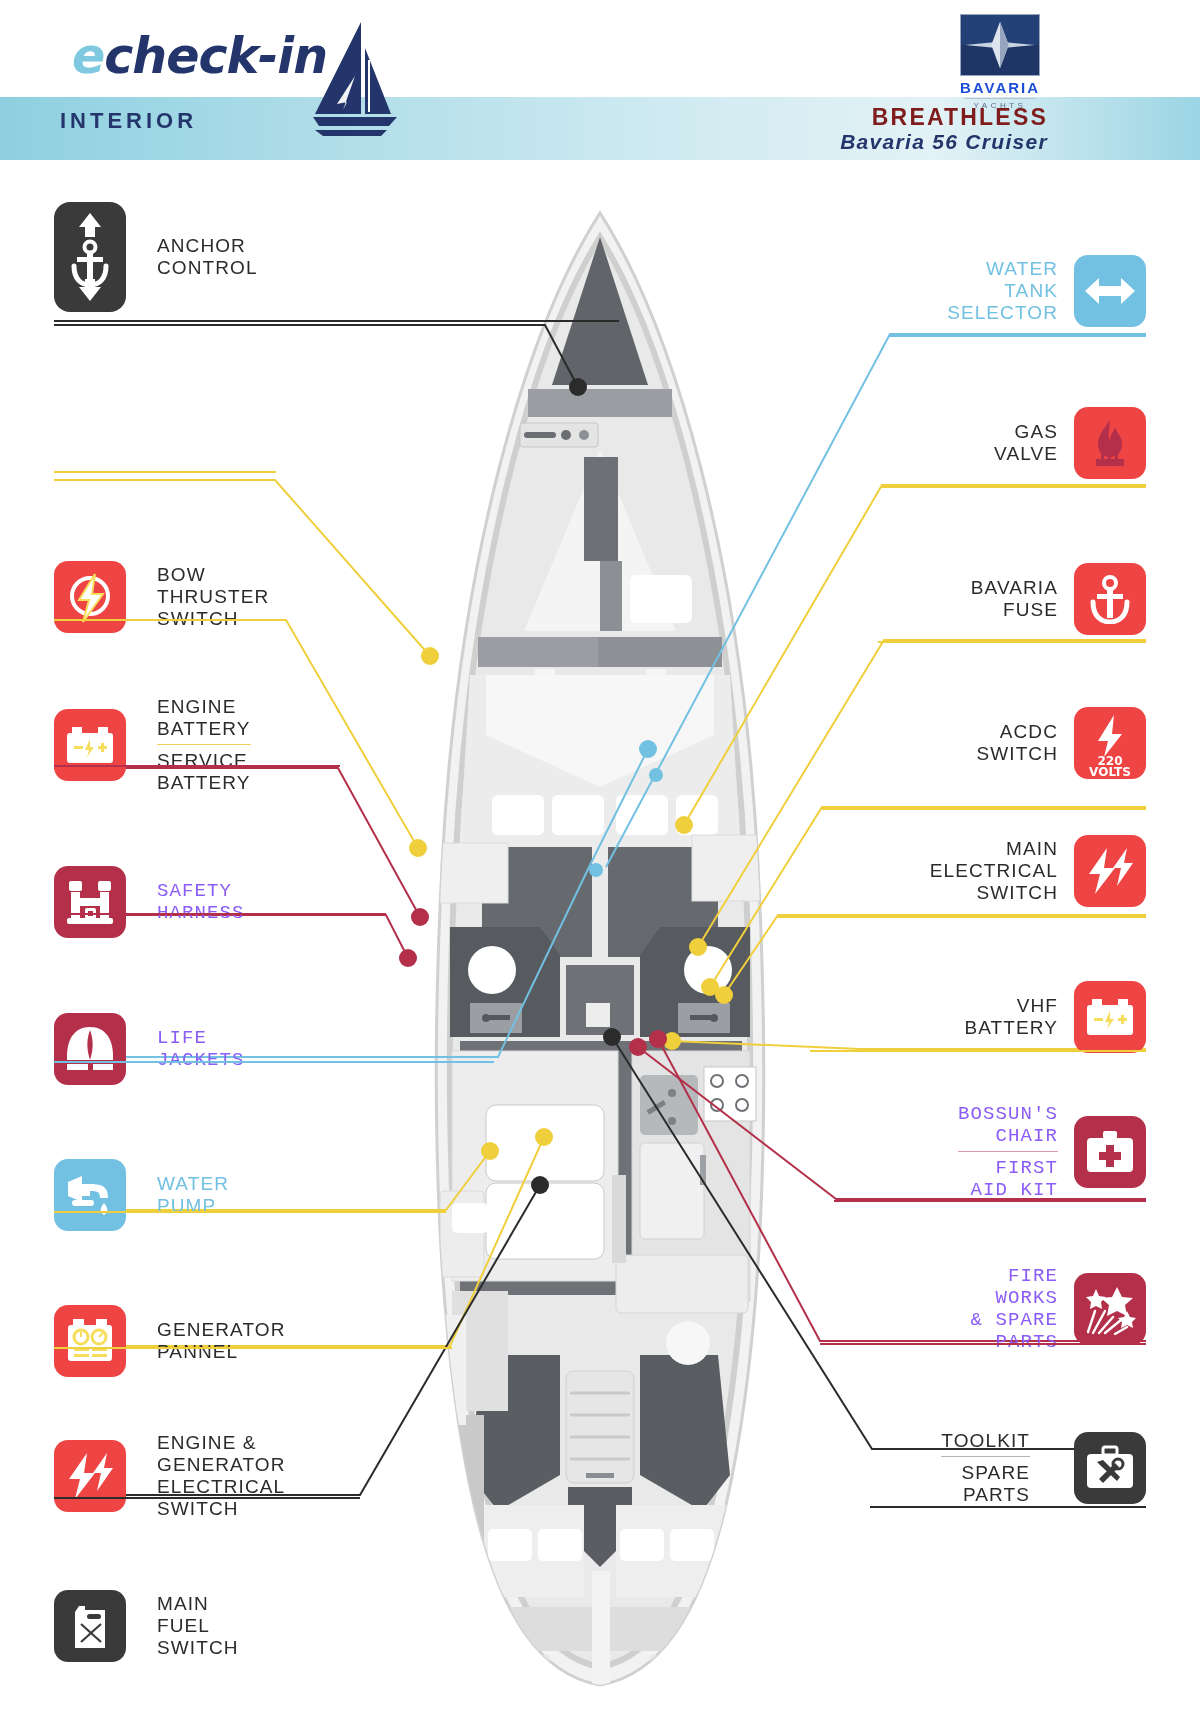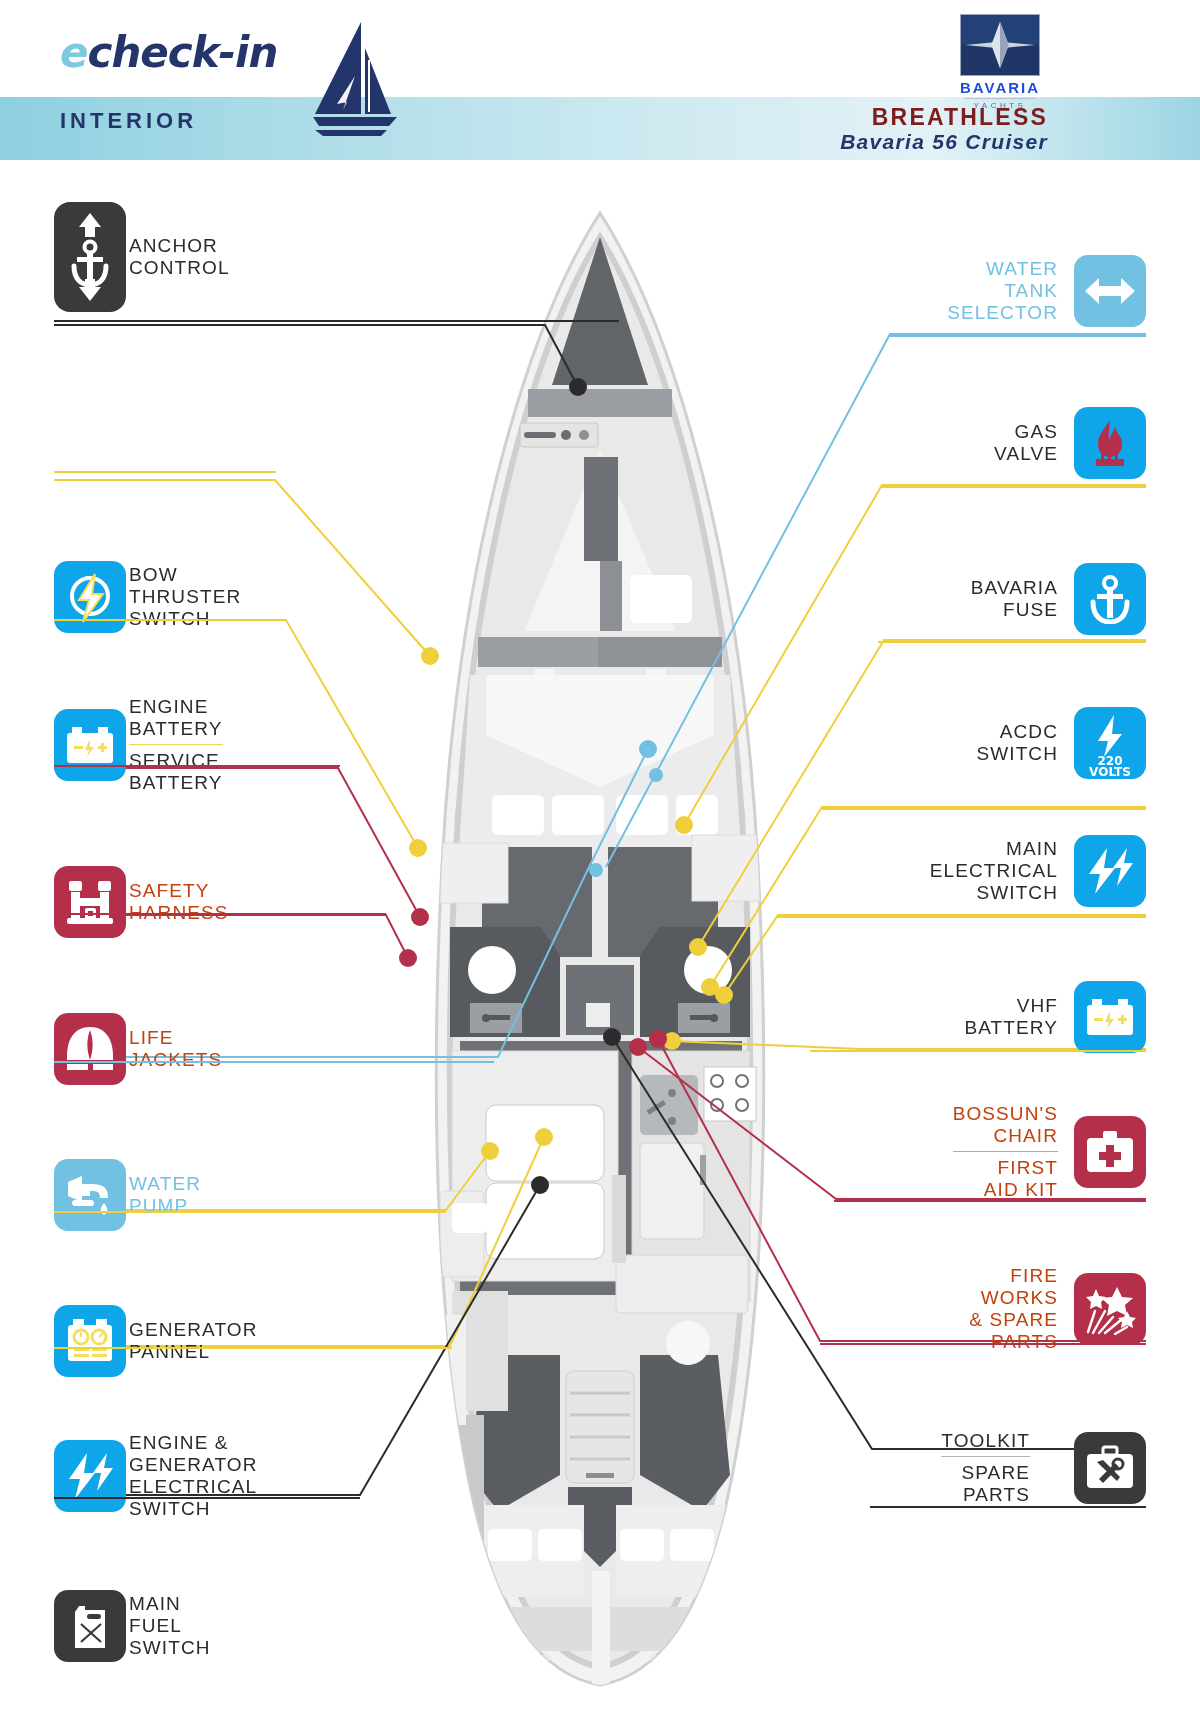--- a/index.html
+++ b/index.html
@@ -12,22 +12,22 @@
   }
 
   
   #header{ position:absolute; left:0; top:0; width:1200px; height:175px; }
   #header-white{ position:absolute; left:0; top:0; width:1200px; height:97px; background:#ffffff; }
   #header-band{
     position:absolute; left:0; top:97px; width:1200px; height:63px;
     background:linear-gradient(to right,#8ed0e0 0%,#a9dbe7 22%,#cfeaf1 55%,#e3f2f6 78%,#9bd5e4 100%);
   }
   #logo-text{
-    position:absolute; left:60px; top:28px;
-    font-size:42px; font-weight:bold; font-style:italic;
+    position:absolute; left:72px; top:28px;
+    font-size:49px; font-weight:bold; font-style:italic;
     letter-spacing:-1px; color:#23356b;
     font-family:"DejaVu Sans", sans-serif;
   }
   #logo-text .e-accent{ color:#7ec9e0; }
   #interior-label{
     position:absolute; left:60px; top:108px;
     font-size:22px; font-weight:bold; letter-spacing:4px; color:#23356b;
   }
   #sail-icon{ position:absolute; left:285px; top:18px; width:120px; height:120px; }
 
@@ -67,33 +67,33 @@
   .legend.left{ left:54px; }
   .legend.right{ right:54px; flex-direction:row-reverse; }
 
   .ic{
     width:72px; height:72px; border-radius:14px;
     flex:0 0 72px; position:relative;
     display:flex; align-items:center; justify-content:center;
   }
   .ic svg{ display:block; }
   .ic.dark{ background:#3a3a3a; }
-  .ic.yellow{ background:#0ea5e9; }
+  .ic.yellow{ background:#ef4444; }
   .ic.red{ background:#b4304a; }
   .ic.blue{ background:#72c0e2; }
   .ic.tall{ height:110px; border-radius:16px; }
 
   .lbl{
     font-size:19px; line-height:1.16; letter-spacing:1.1px;
     white-space:pre-line; font-weight:400;
   }
-  .legend.left .lbl{ margin-left:3px; text-align:left; }
+  .legend.left .lbl{ margin-left:31px; text-align:left; }
   .legend.right .lbl{ margin-right:16px; text-align:right; }
   .lbl.dark{ color:#2b2b2b; }
-  .lbl.red{ color:#c2410c; }
+  .lbl.red{ color:#8b5cf6;font-family:Liberation Mono, monospace; }
   .lbl.blue{ color:#72c0e2; }
 
   .lbl .part{ display:block; }
   .lbl .divider{
     display:block; height:1px; margin:4px 0 5px 0;
     background:#c9c9c9;
   }
   .lbl.red .divider{ background:#d49aa8; }
   .lbl.dark .divider{ background:#b5b5b5; }
   .lbl.yellowdiv .divider{ background:#f0d35a; }

